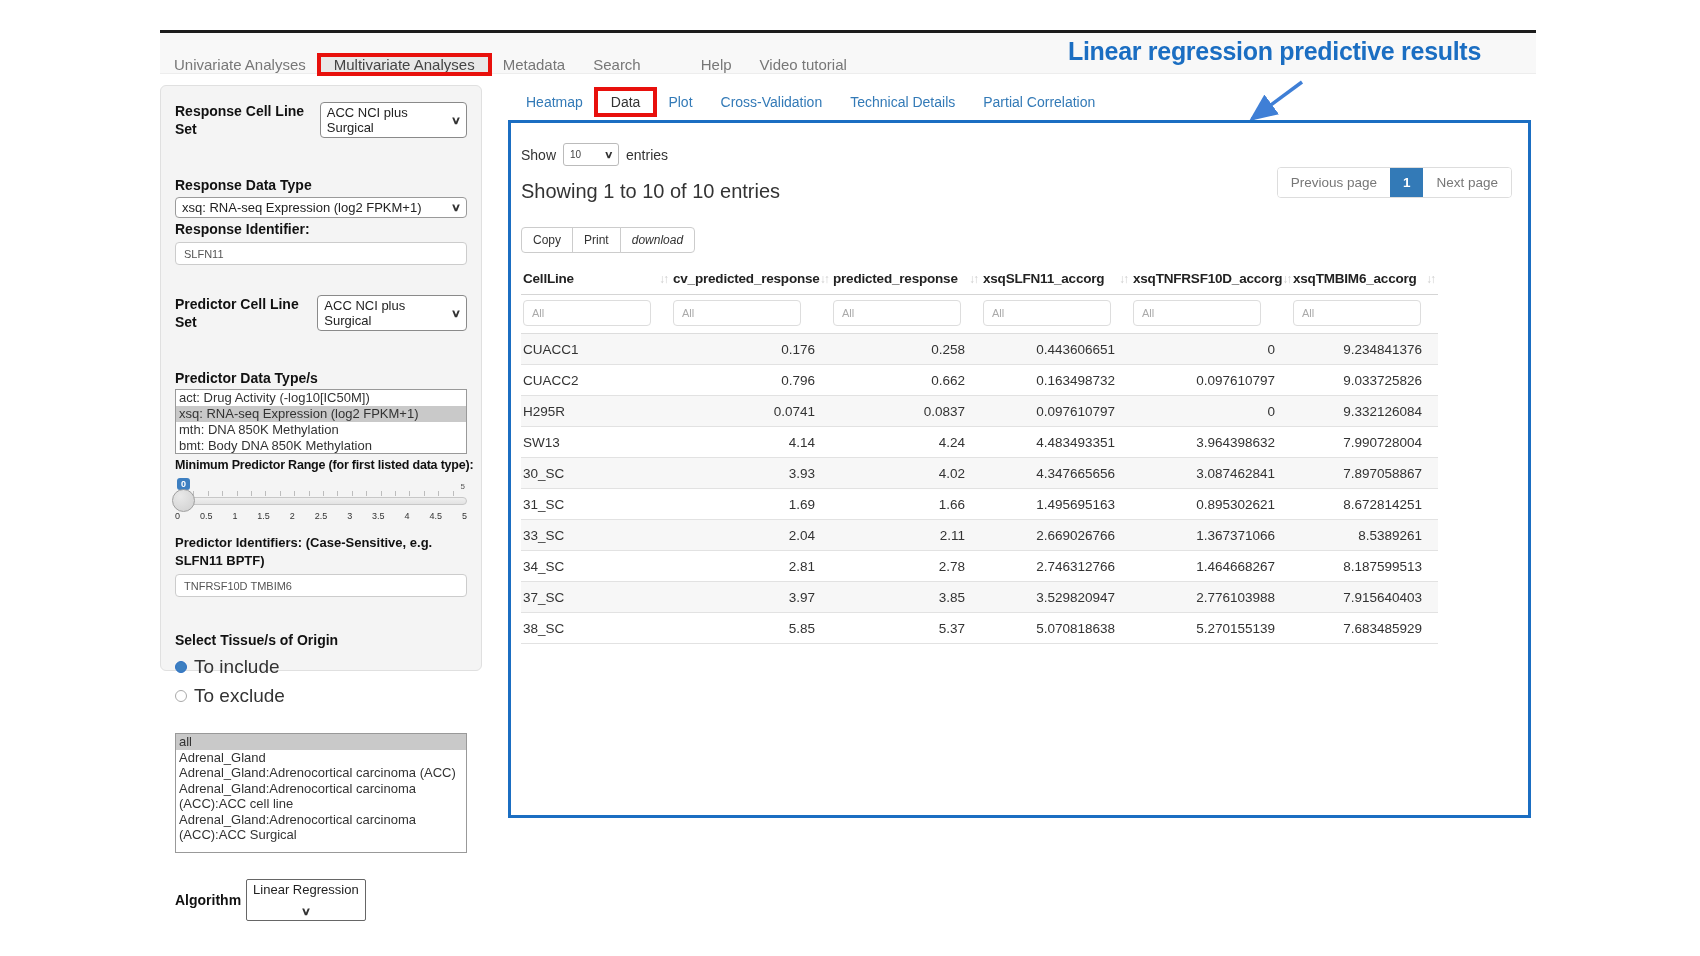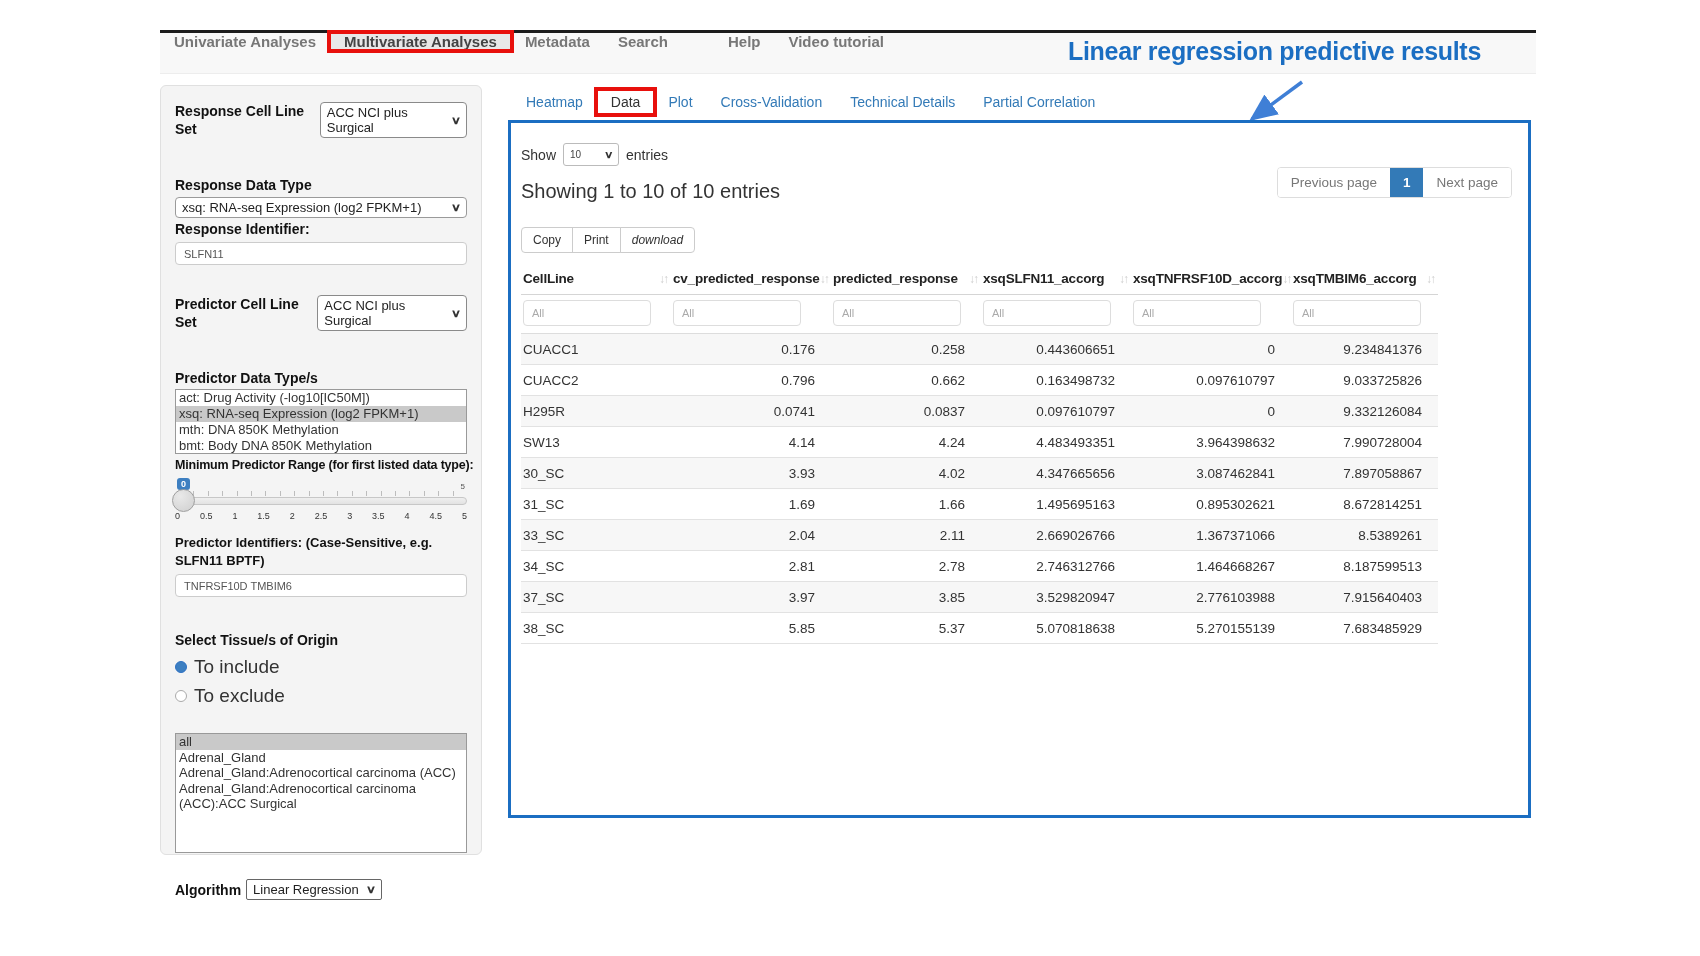--- a/index.html
+++ b/index.html
@@ -1,33 +1,33 @@
 <!DOCTYPE html>
 <html><head>
 <meta charset="utf-8">
 <style>
   * { margin:0; padding:0; box-sizing:border-box; }
   html,body { width:1700px; height:956px; background:#fff; font-family:"Liberation Sans",sans-serif; color:#333; overflow:hidden; position:relative; }
 
   
   .navbar { position:absolute; left:160px; top:30px; width:1376px; height:44px;
     background:#f8f8f8; border-top:3px solid #1c1c1c; border-bottom:1px solid #ededed;
-    display:flex; align-items:flex-start;font-weight:bold; }
+    display:flex; align-items:flex-end; }
   .nav-item { display:flex; align-items:center; padding:0 14px; font-size:15px; color:#777; cursor:pointer; white-space:nowrap; }
   .nav-item.gap { margin-left:32px; }
   .nav-item.active { color:#444; background:#e8e8e8; }
   .red-box { outline:4px solid #e8100c; outline-offset:-1px; z-index:5; }
 
   
   .annotation-title { position:absolute; left:1068px; top:37px; width:440px; text-align:left;
     font-size:25px; font-weight:bold; color:#1b6ec2; letter-spacing:-0.3px; }
   .annotation-arrow { position:absolute; left:1238px; top:78px; }
 
   
-  .sidebar { position:absolute; left:160px; top:85px; width:322px; height:770px;
+  .sidebar { position:absolute; left:160px; top:85px; width:322px; height:586px;
     background:#f4f4f4; border:1px solid #e0e0e0; border-radius:6px; padding:16px 14px; }
   .lbl { font-weight:bold; font-size:14px; color:#111; line-height:18px; }
   .lbl.small { font-size:12.5px; letter-spacing:-0.2px; white-space:nowrap; }
   .lbl.wrap2 { font-size:13px; }
   .inline-row { display:flex; align-items:center; gap:5px; }
   .fake-select { display:inline-flex; align-items:center; justify-content:space-between; gap:8px;
     background:#fff; border:1px solid #8a8a8a; border-radius:4px; padding:2px 6px;
     font-size:13px; color:#222; cursor:pointer; }
   .fake-select .chev { font-size:11px; font-weight:bold; color:#333; transform:scaleX(1.3); }
   .fake-select.full { width:100%; margin-top:3px; border-color:#9a9a9a; }
@@ -190,26 +190,27 @@
       <div class="radio-row">
         <span class="radio-circle"></span>
         <span class="radio-label">To exclude</span>
       </div>
     </div>
 
   <div class="listbox wrap mt26" style="height:120px;">
       <div class="lb-option wrap selected">all</div>
       <div class="lb-option wrap">Adrenal_Gland</div>
       <div class="lb-option wrap">Adrenal_Gland:Adrenocortical carcinoma (ACC)</div>
+      <div class="lb-option wrap">Adrenal_Gland:Adrenocortical carcinoma (ACC):ACC cell line</div>
       <div class="lb-option wrap">Adrenal_Gland:Adrenocortical carcinoma (ACC):ACC Surgical</div>
     </div>
 
   <div class="inline-row mt26">
     <span class="lbl">Algorithm</span>
-    <span class="fake-select" style="border-color:#666; border-radius:2px;">
+    <span class="fake-select" style="border-color:#666; border-radius:2px;flex-direction:column;">
       <span>Linear Regression</span>
       <span class="chev">∨</span>
     </span>
   </div>
 </div>
 
 <div class="tab-bar">
     <div class="tab">Heatmap</div>
     <div class="tab active red-box">Data</div>
     <div class="tab">Plot</div>

